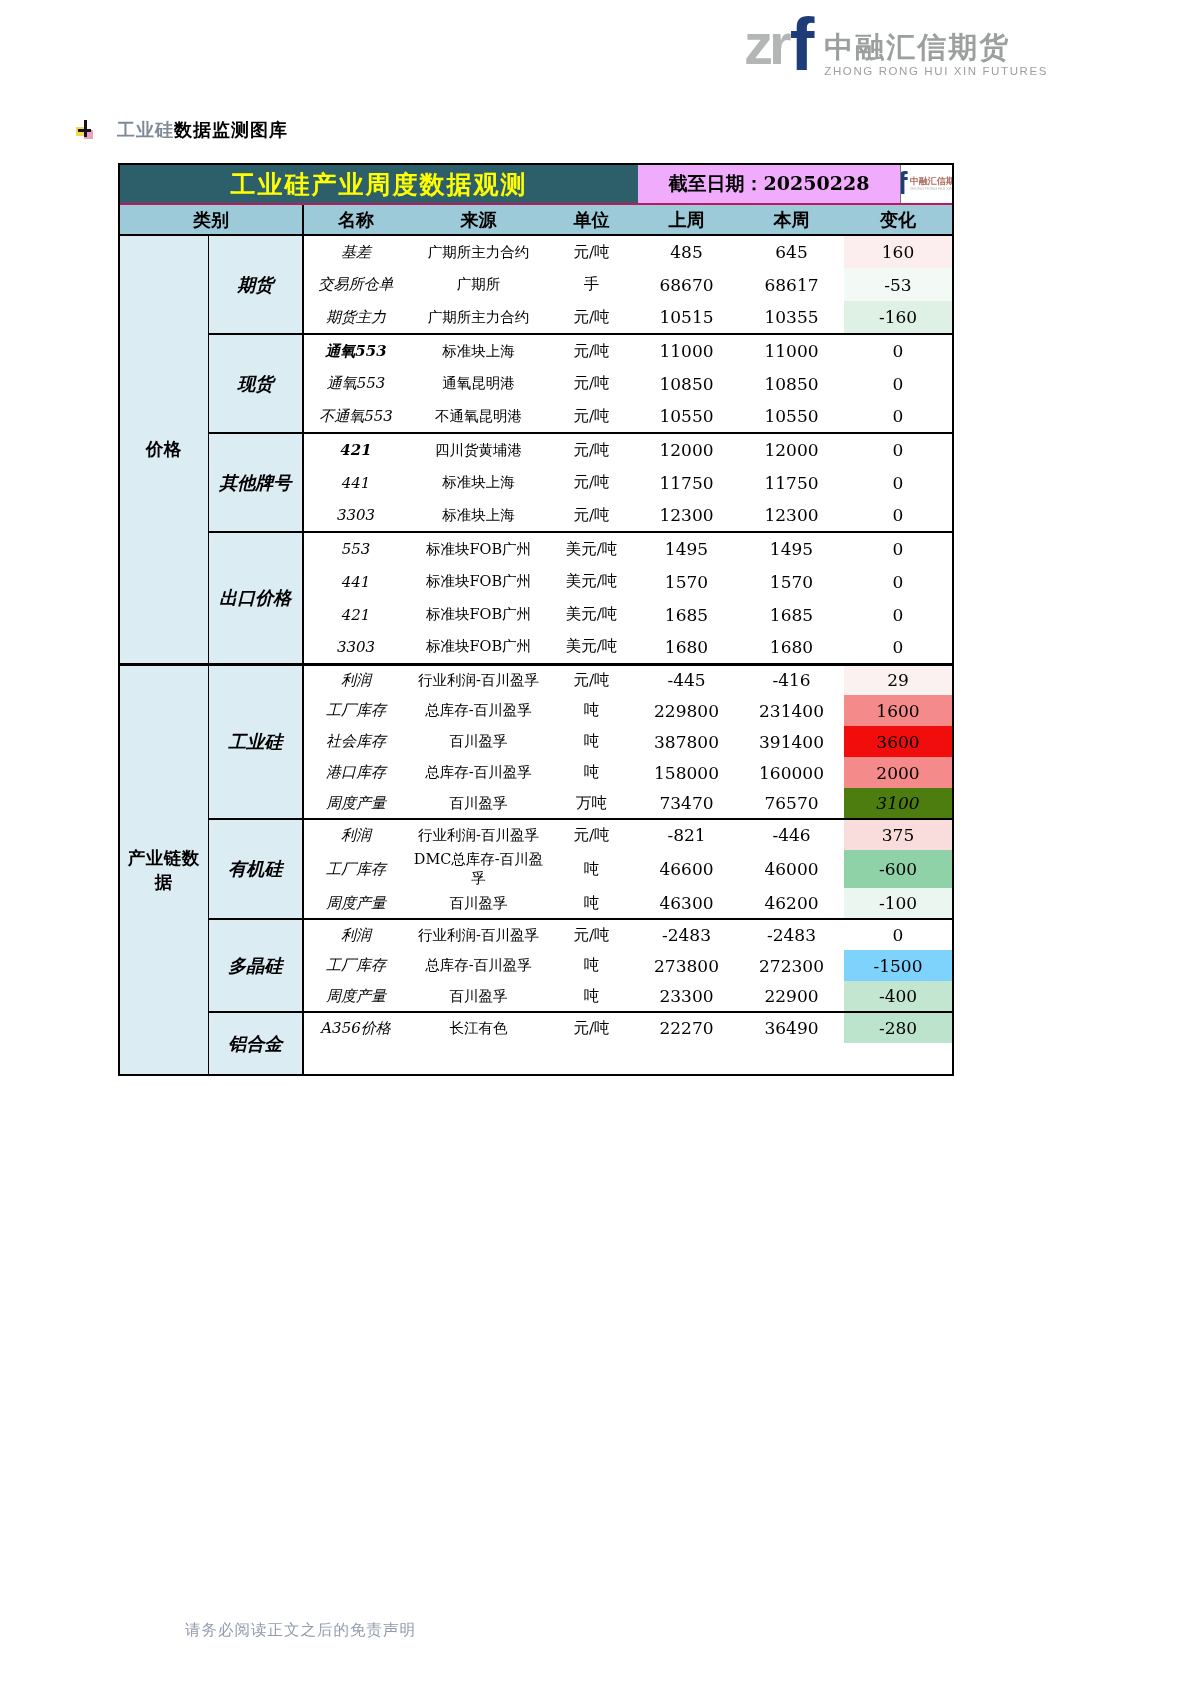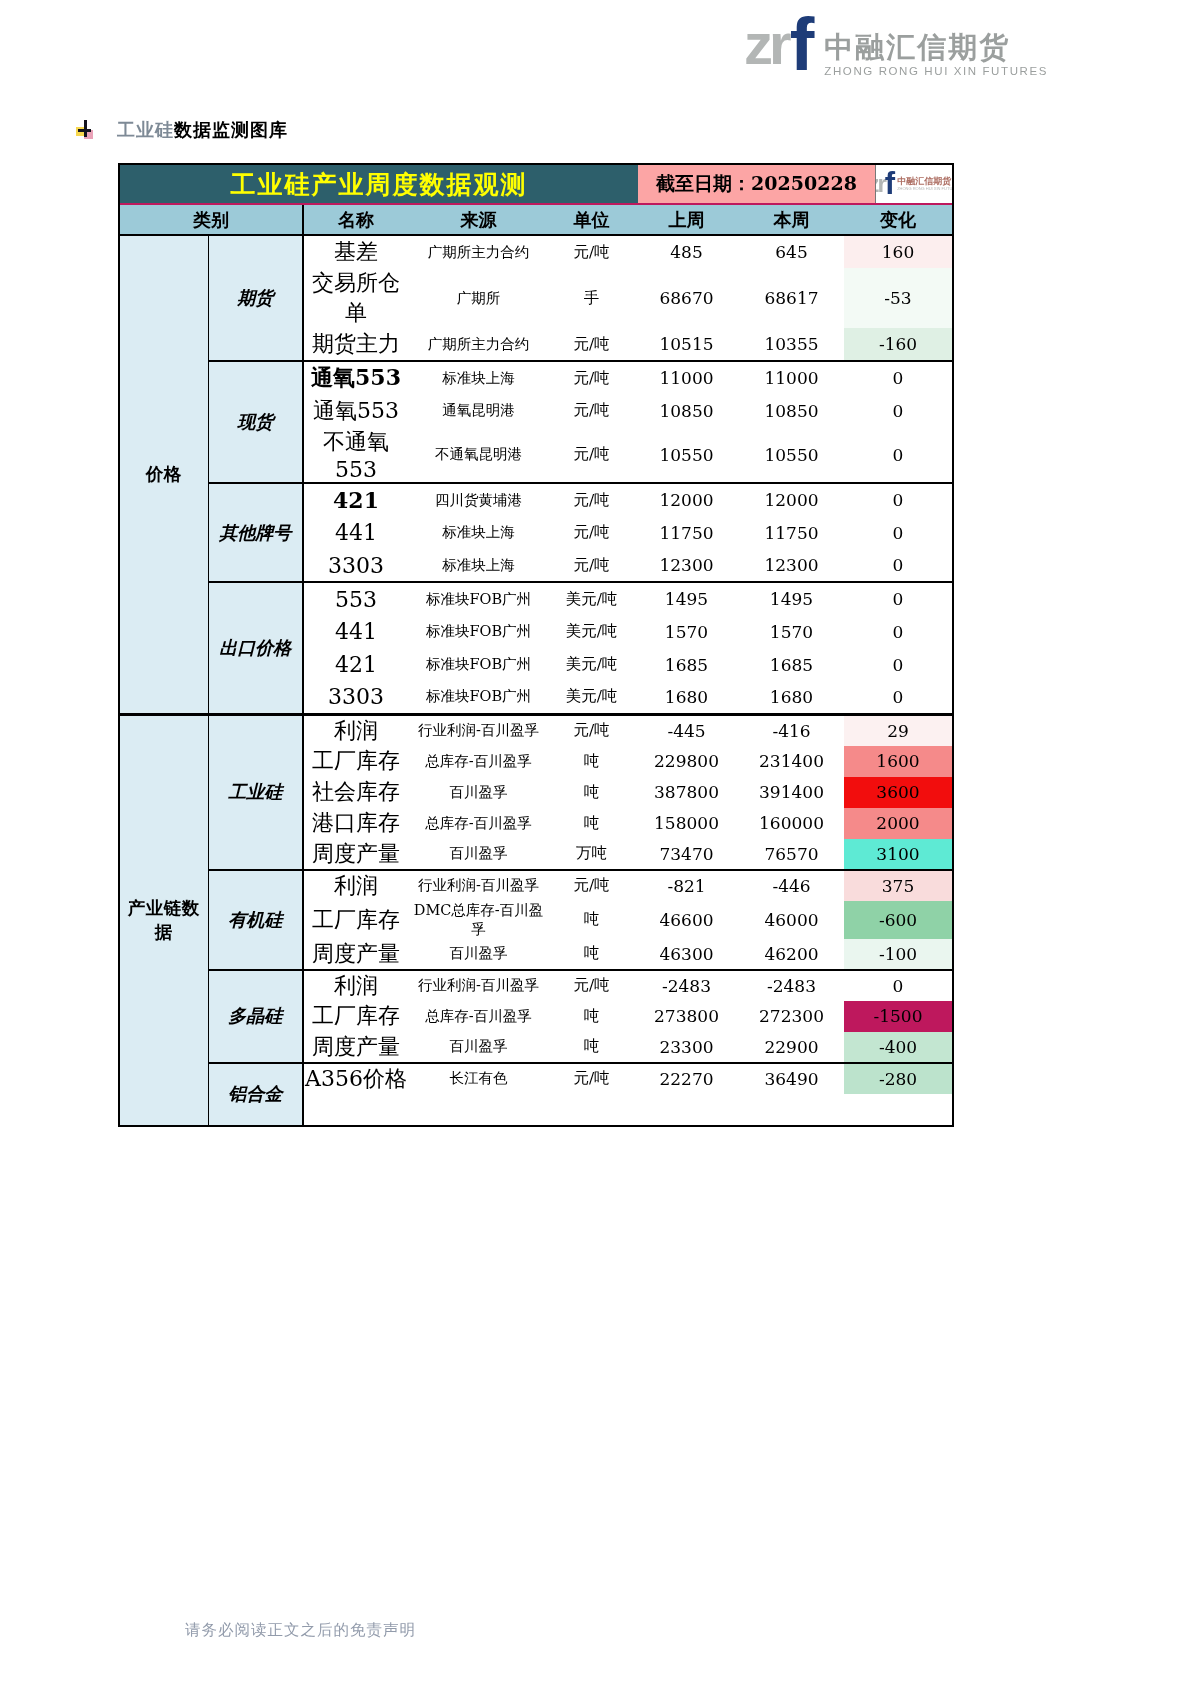--- a/index.html
+++ b/index.html
@@ -26,21 +26,21 @@
   .marker .bar-v { position:absolute; left:9px; top:1px; width:3px; height:17px; background:#14141e; }
   .marker .bar-h { position:absolute; left:3px; top:10px; width:13px; height:3px; background:#14141e; }
   .heading .txt { font-size:18px; font-weight:bold; letter-spacing:1px; }
   .heading .txt .pre { color:#7e8a96; }
 
   
   .sheet { position:absolute; left:118px; top:163px; width:836px; border:2px solid #000; background:#fff; }
 
   .title-bar { display:flex; height:40px; border-bottom:2px solid #be185d; }
   .title-main { width:518px; background:#2d5f6b; color:#ffff00; font-weight:bold; font-size:25px; letter-spacing:2px; display:flex; align-items:center; justify-content:center; }
-  .title-date { width:237px; background:#fca5a5; color:#000; font-weight:bold; font-size:19px; display:flex; align-items:center; justify-content:center; }
+  .title-date { width:262px; background:#f0abfc; color:#000; font-weight:bold; font-size:19px; display:flex; align-items:center; justify-content:center; }
   .title-logo { flex:1; background:#fff; border-left:1px solid #777; display:flex; align-items:center; justify-content:center; overflow:hidden; }
   .mini-zr { font-family:"Liberation Sans",sans-serif; font-weight:bold; font-size:24px; color:#b3b6b5; letter-spacing:-2px; line-height:1; }
   .mini-f  { font-family:"Liberation Sans",sans-serif; font-weight:bold; font-size:31px; color:#1e3c78; line-height:0.8; }
   .mini-names { margin-left:2px; }
   .mini-cn { font-size:9px; font-weight:bold; color:#ad6e62; letter-spacing:0; line-height:1; white-space:nowrap; }
   .mini-en { font-family:"Liberation Sans",sans-serif; font-size:4px; color:#b3b6b5; white-space:nowrap; }
 
   table { border-collapse:collapse; width:100%; table-layout:fixed; }
   col.c-cat1{width:88px;} col.c-cat2{width:95px;} col.c-name{width:105px;}
   col.c-src{width:141px;} col.c-unit{width:85px;} col.c-lw{width:105px;}
@@ -49,21 +49,21 @@
   thead th { background:#9ccad8; font-size:18px; font-weight:bold; height:30px; border-bottom:2px solid #000; text-align:center; }
   th.th-cat { border-right:2px solid #000; }
 
   tbody td { text-align:center; vertical-align:middle; font-size:17px; background:#fff; }
   tr.h-price td { height:33px; }
   tr.h-chain td { height:31px; }
   td.cat1 { background:#dbecf3; border-right:1px solid #000; font-weight:bold; font-size:17.5px; letter-spacing:0.5px; }
   td.cat2 { background:#dbecf3; border-right:2px solid #000; font-weight:bold; font-size:18px;font-style:italic; }
   td.src  { font-size:14.5px; }
   td.unit { font-size:15.5px; }
-  td.name { font-size:22px; }
+  td.name { font-size:15px;font-style:italic; }
   td.name.b { font-weight:bold; }
   tr.group-start td { border-top:2px solid #000; }
   tr.section-start td { border-top:3px solid #000; }
 
   
   .disclaimer { position:absolute; left:185px; top:1620px; font-size:15.5px; color:#929bab; letter-spacing:1px; }
 </style>
 </head>
 <body>
 
@@ -267,21 +267,21 @@
           <td>158000</td>
           <td>160000</td>
           <td class="chg" style="background: rgb(245, 138, 138);">2000</td>
         </tr>
         <tr class="h-chain">
           <td class="name">周度产量</td>
           <td class="src">百川盈孚</td>
           <td class="unit">万吨</td>
           <td>73470</td>
           <td>76570</td>
-          <td class="chg" style="background: #5eead4;">3100</td>
+          <td class="chg" style="background: #4d7c0f; font-style: italic;">3100</td>
         </tr>
         <tr class="h-chain group-start">
           <td class="cat2" rowspan="3">有机硅</td>
           <td class="name">利润</td>
           <td class="src">行业利润-百川盈孚</td>
           <td class="unit">元/吨</td>
           <td>-821</td>
           <td>-446</td>
           <td class="chg" style="background: rgb(249, 220, 220);">375</td>
         </tr>
@@ -309,21 +309,21 @@
           <td>-2483</td>
           <td>-2483</td>
           <td class="chg" style="background: rgb(255, 255, 255);">0</td>
         </tr>
         <tr class="h-chain">
           <td class="name">工厂库存</td>
           <td class="src">总库存-百川盈孚</td>
           <td class="unit">吨</td>
           <td>273800</td>
           <td>272300</td>
-          <td class="chg" style="background: #be185d;">-1500</td>
+          <td class="chg" style="background: #7dd3fc;">-1500</td>
         </tr>
         <tr class="h-chain">
           <td class="name">周度产量</td>
           <td class="src">百川盈孚</td>
           <td class="unit">吨</td>
           <td>23300</td>
           <td>22900</td>
           <td class="chg" style="background: rgb(195, 230, 209);">-400</td>
         </tr>
         <tr class="h-chain group-start">

